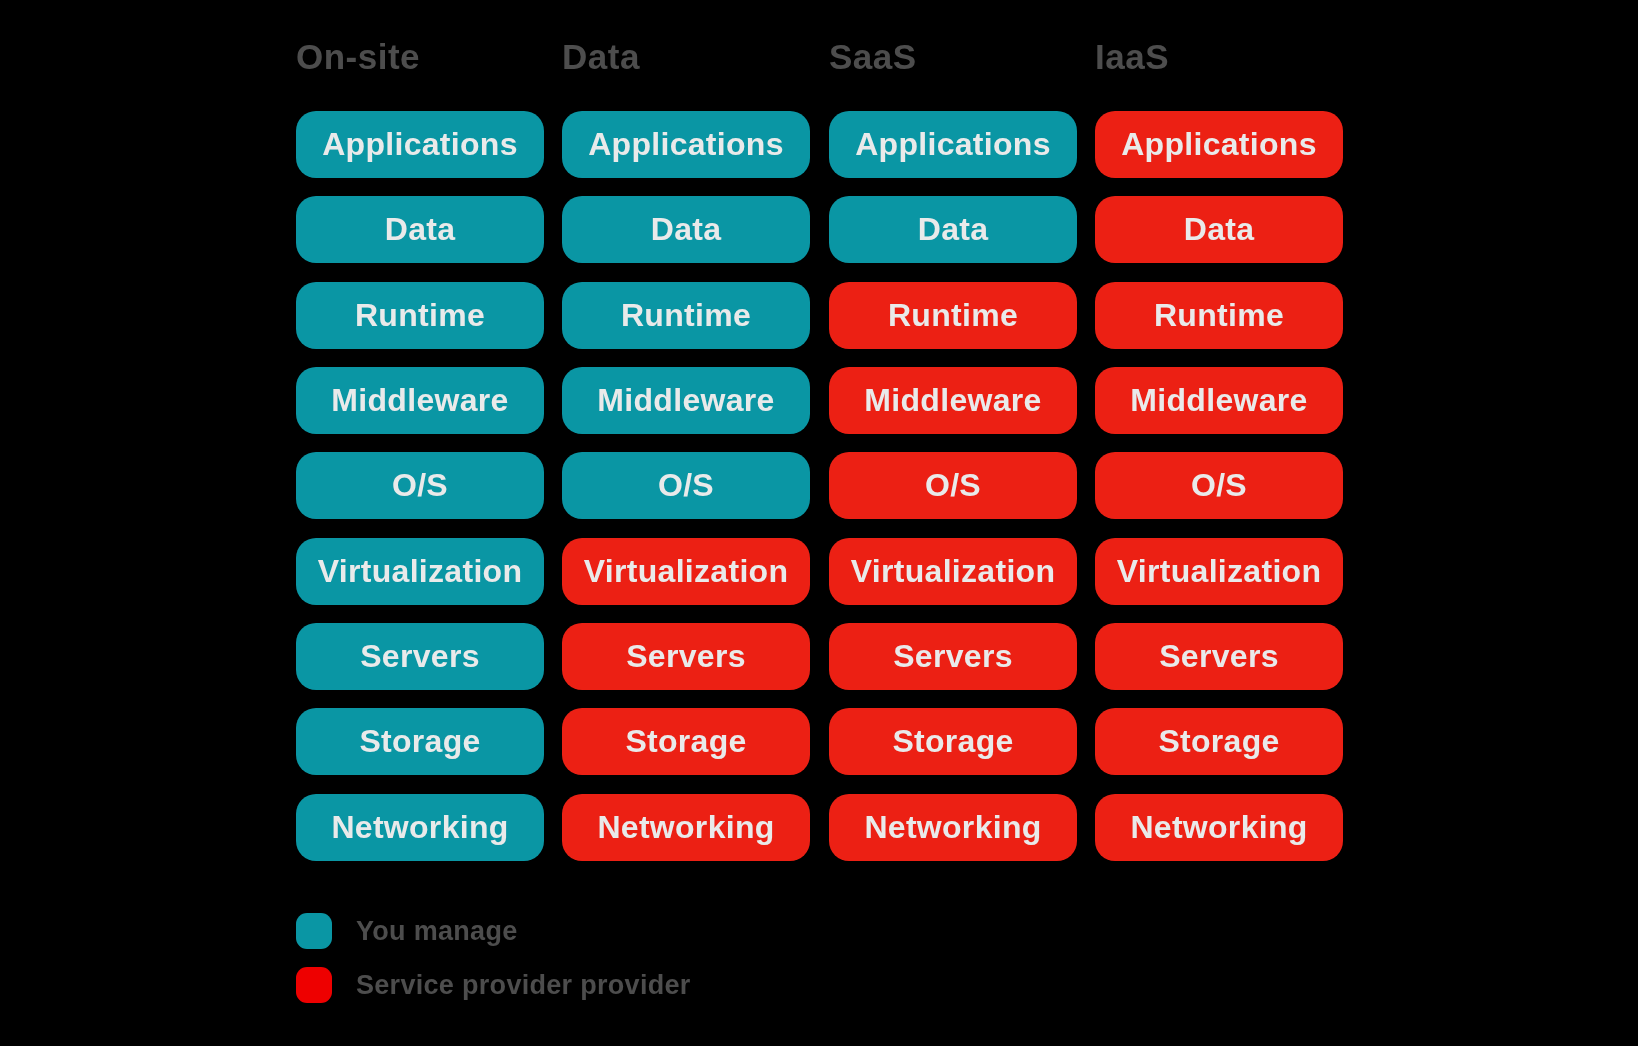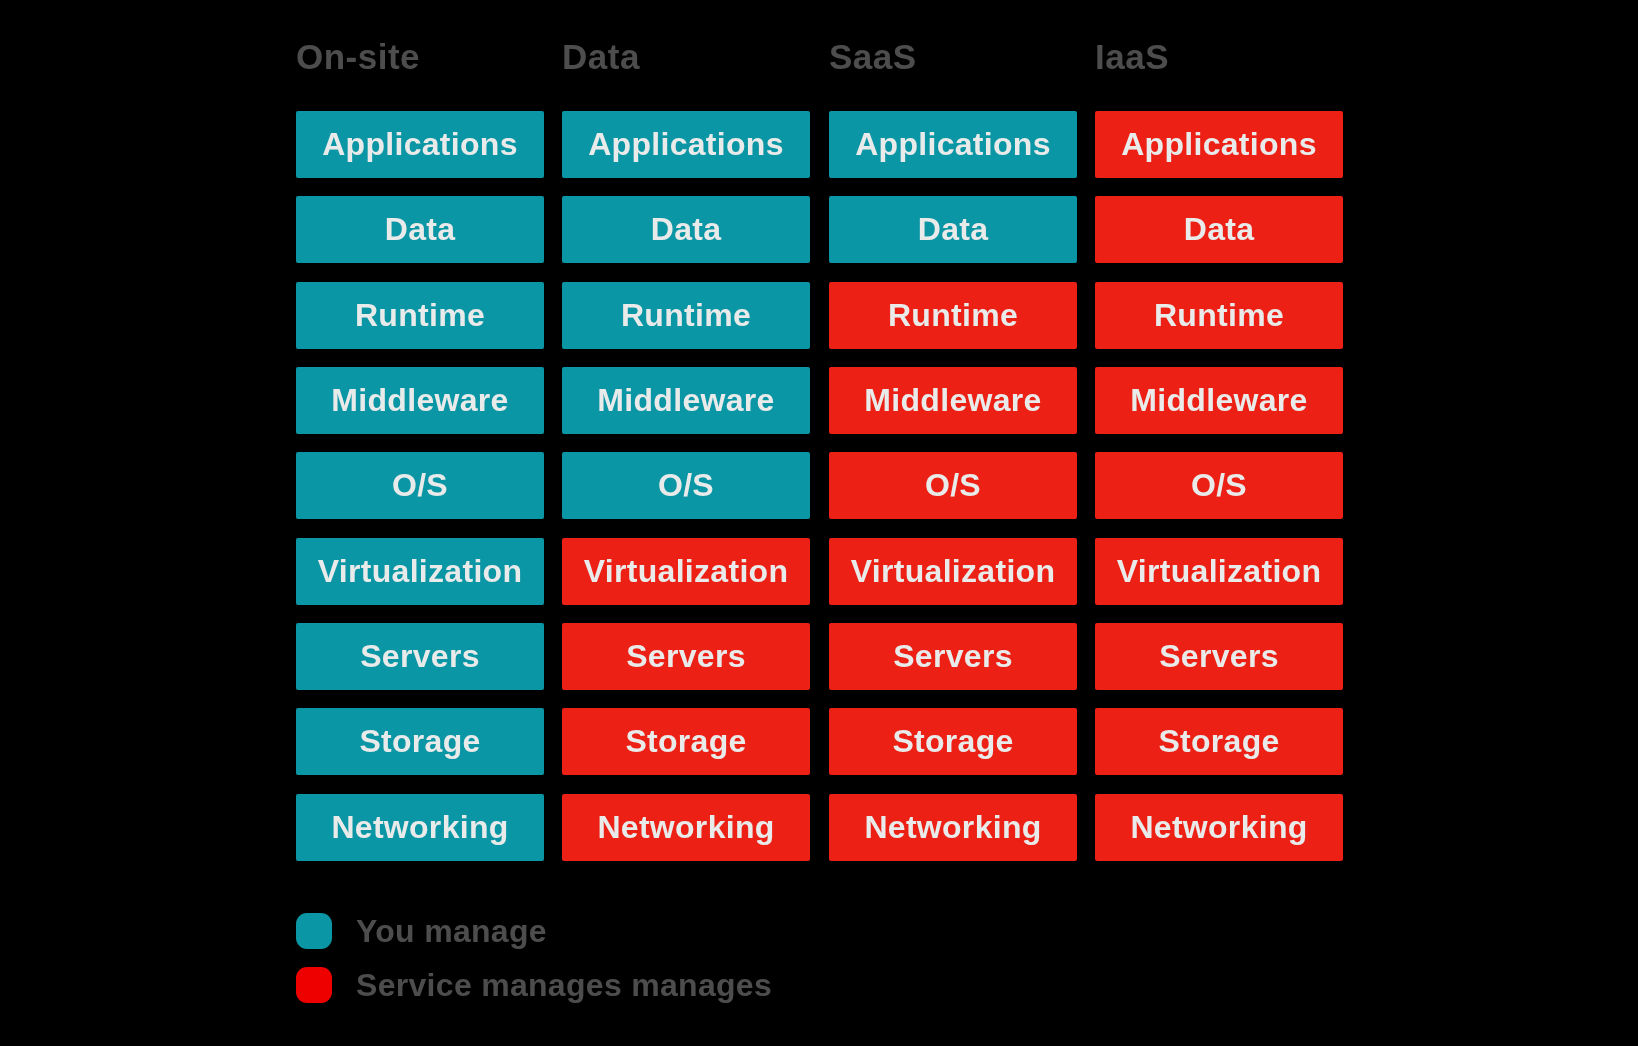--- a/index.html
+++ b/index.html
@@ -13,37 +13,37 @@
   *{margin:0;padding:0;box-sizing:border-box;}
   html,body{width:1638px;height:1046px;background:var(--bg);overflow:hidden;
     font-family:"Liberation Sans", sans-serif;}
   .canvas{position:relative;width:1638px;height:1046px;background:var(--bg);}
   .col-header{
     position:absolute;width:248px;height:48px;line-height:48px;
     text-align:left;font-size:35px;font-weight:bold;color:var(--header-text);
     letter-spacing:0.5px;
   }
   .box{
-    position:absolute;width:248px;height:67px;border-radius:2px;
+    position:absolute;width:248px;height:67px;border-radius:20px;
     display:flex;align-items:center;justify-content:center;
     font-size:32px;font-weight:bold;color:var(--cell-text);
     letter-spacing:0.3px;
   }
   .box.teal{background:var(--teal);}
   .box.red{background:var(--red);}
   .legend-item{
     position:absolute;display:flex;align-items:center;height:36px;
   }
   .legend-swatch{
     width:36px;height:36px;border-radius:11px;flex:0 0 auto;
   }
   .legend-swatch.teal{background:var(--teal);}
   .legend-swatch.red{background:var(--legend-red);}
   .legend-label{
-    margin-left:24px;font-size:32px;font-weight:bold;color:var(--header-text);
+    margin-left:24px;font-size:27px;font-weight:bold;color:var(--header-text);
     letter-spacing:0.3px;white-space:nowrap;
   }
 </style>
 </head>
 <body>
 
 <div class="canvas">
   <div id="headers">
       <div class="col-header" style="left: 296px; top: 33px;">On-site</div>
       <div class="col-header" style="left: 562px; top: 33px;">Data</div>
@@ -88,16 +88,16 @@
       <div class="box red" style="left: 1095px; top: 708px;">Storage</div>
       <div class="box red" style="left: 1095px; top: 794px;">Networking</div>
     </div>
   <div id="legend">
       <div class="legend-item" style="left: 296px; top: 913px;">
         <div class="legend-swatch teal"></div>
         <div class="legend-label">You manage</div>
       </div>
       <div class="legend-item" style="left: 296px; top: 967px;">
         <div class="legend-swatch red"></div>
-        <div class="legend-label">Service manages manages</div>
+        <div class="legend-label">Service provider provider</div>
       </div>
     </div>
 </div>
 
 </body></html>

